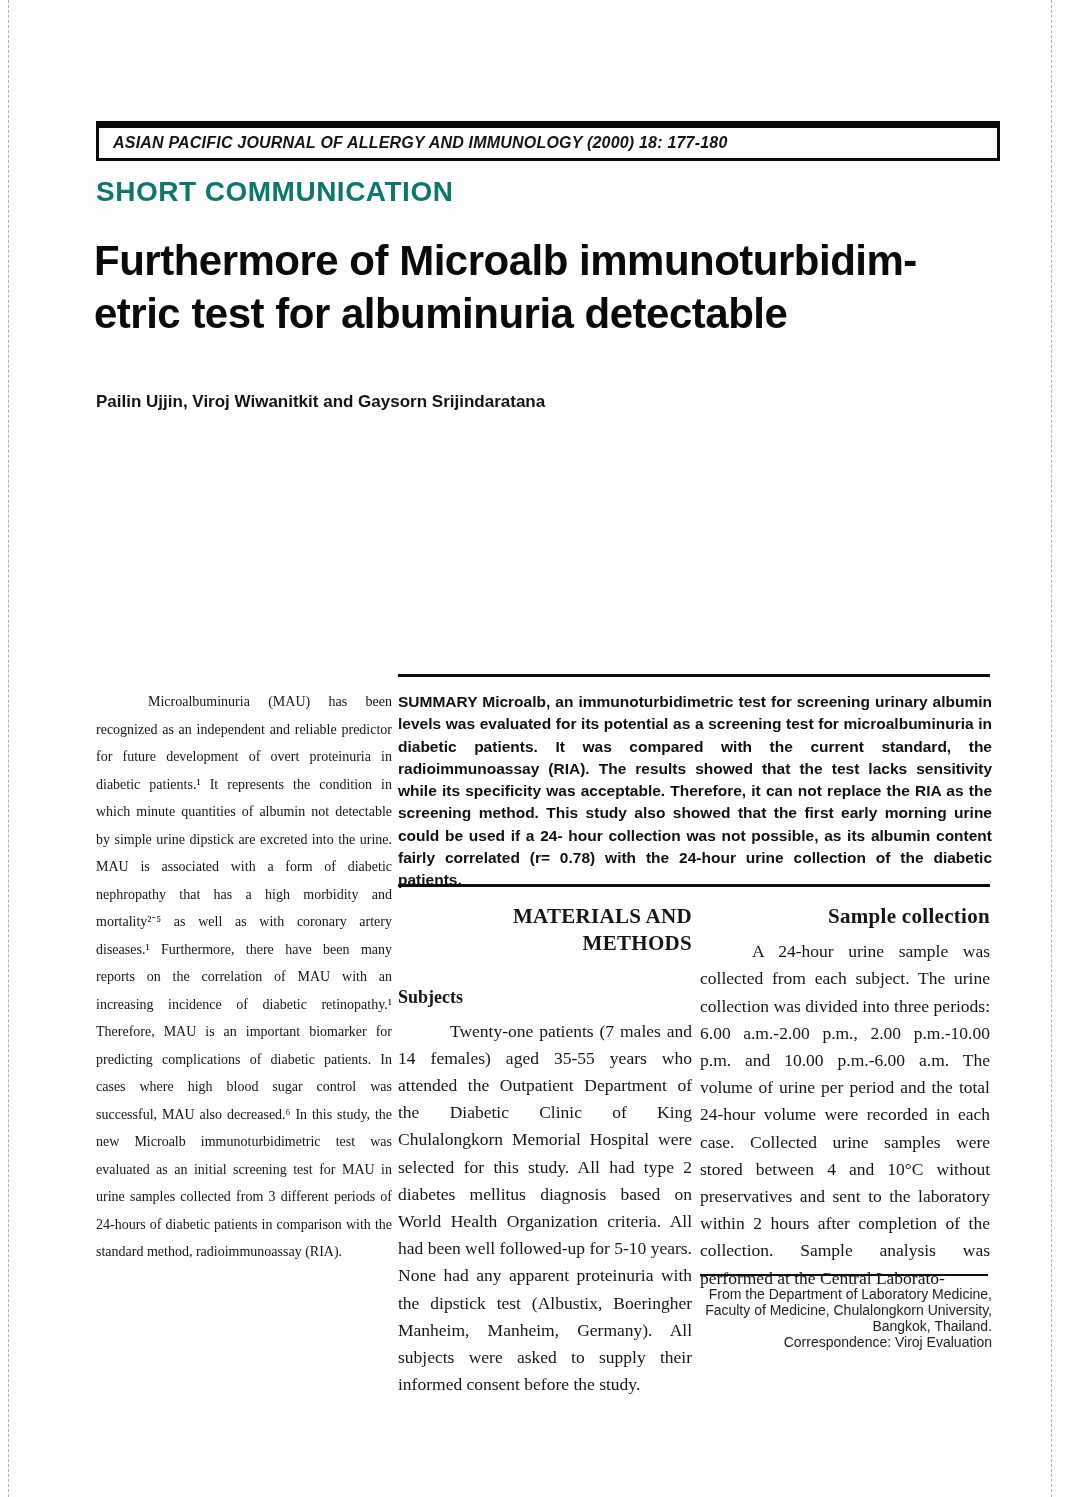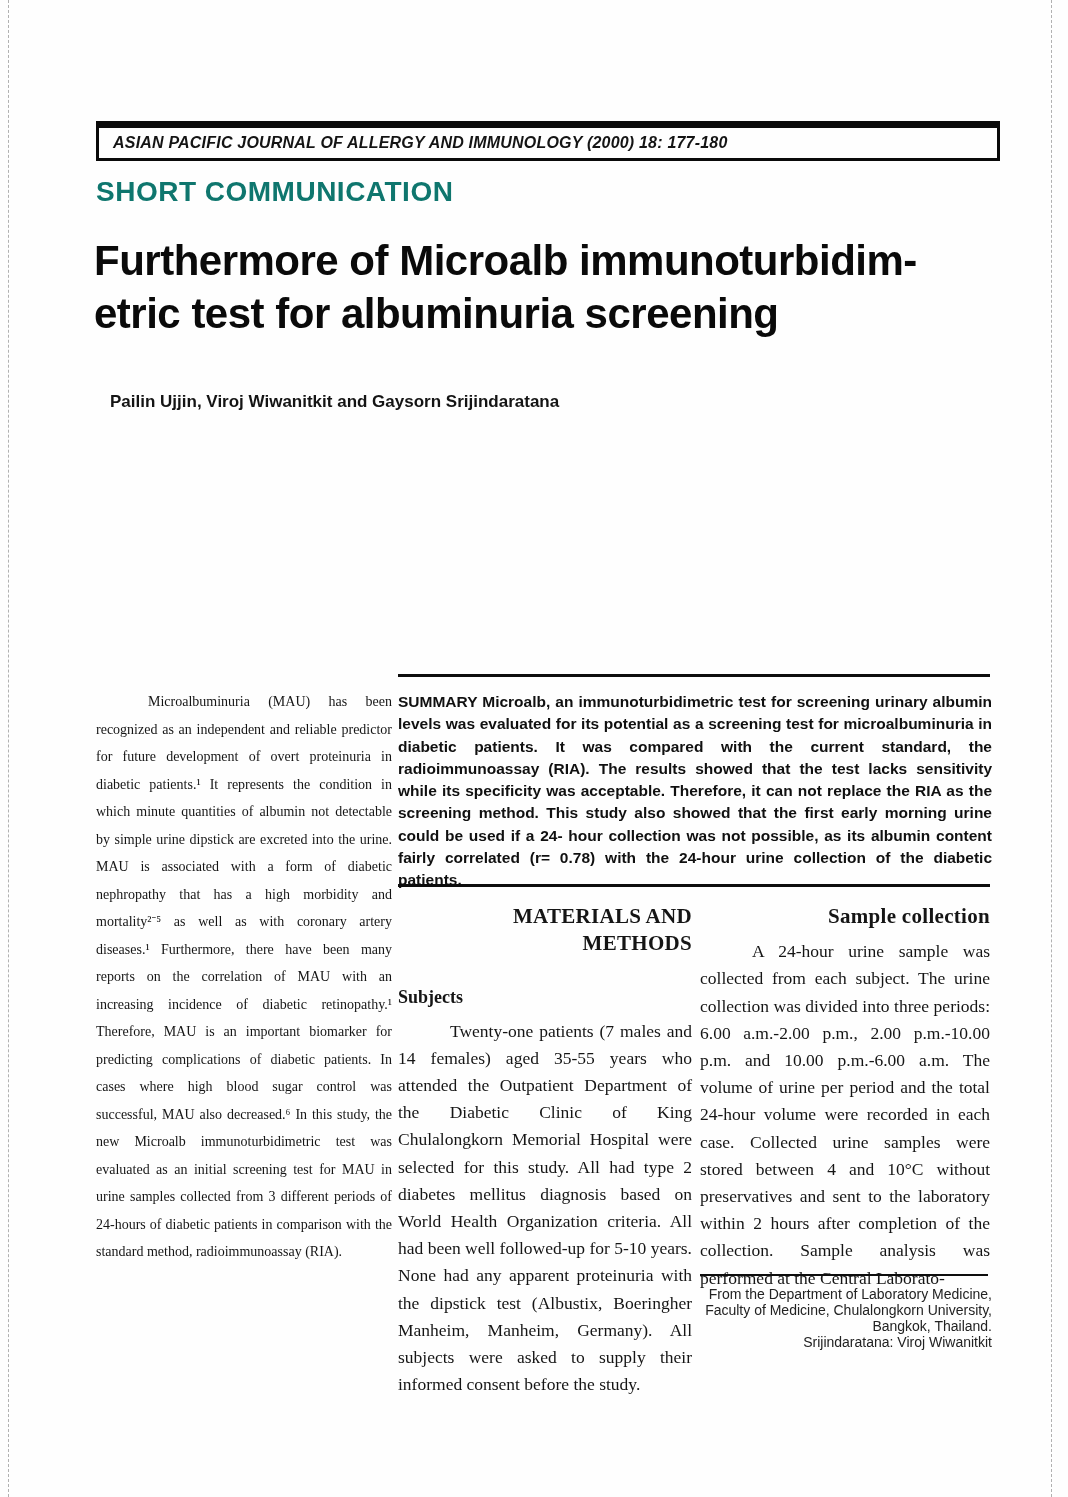--- a/index.html
+++ b/index.html
@@ -77,21 +77,20 @@
   }
 
   .authors {
     position: absolute;
     left: 96px;
     top: 392px;
     font-family: "Liberation Sans", sans-serif;
     font-weight: bold;
     font-size: 17px;
     color: #141414;
-    margin-left: 14px;
   }
 
   
   .col-left {
     position: absolute;
     left: 96px;
     top: 688px;
     width: 296px;
     font-size: 14px;
     line-height: 27.5px;
@@ -176,21 +175,21 @@
   <div class="edge-line edge-right"></div>
 
   <div class="journal-box">
     <span>ASIAN PACIFIC JOURNAL OF ALLERGY AND IMMUNOLOGY (2000) 18: 177-180</span>
   </div>
 
   <div class="section-label">SHORT COMMUNICATION</div>
 
   <div class="article-title">
     <div>Furthermore of Microalb immunoturbidim-</div>
-    <div>etric test for albuminuria screening</div>
+    <div>etric test for albuminuria detectable</div>
   </div>
 
   <div class="authors">Pailin Ujjin, Viroj Wiwanitkit and Gaysorn Srijindaratana</div>
 
   <div class="col-left">
     <p>Microalbuminuria (MAU) has been recognized as an independent and reliable predictor for future development of overt proteinuria in diabetic patients.¹ It represents the condition in which minute quantities of albumin not detectable by simple urine dipstick are excreted into the urine. MAU is associated with a form of diabetic nephropathy that has a high morbidity and mortality²⁻⁵ as well as with coronary artery diseases.¹ Furthermore, there have been many reports on the correlation of MAU with an increasing incidence of diabetic retinopathy.¹ Therefore, MAU is an important biomarker for predicting complications of diabetic patients. In cases where high blood sugar control was successful, MAU also decreased.⁶ In this study, the new Microalb immunoturbidimetric test was evaluated as an initial screening test for MAU in urine samples collected from 3 different periods of 24-hours of diabetic patients in comparison with the standard method, radioimmunoassay (RIA).</p>
   </div>
 
   <div class="rule rule-top"></div>
 
@@ -206,16 +205,16 @@
 
   <div class="col-right">
     <div class="h-main">Sample collection</div>
     <p class="body-par">A 24-hour urine sample was collected from each subject. The urine collection was divided into three periods: 6.00 a.m.-2.00 p.m., 2.00 p.m.-10.00 p.m. and 10.00 p.m.-6.00 a.m. The volume of urine per period and the total 24-hour volume were recorded in each case. Collected urine samples were stored between 4 and 10°C without preservatives and sent to the laboratory within 2 hours after completion of the collection. Sample analysis was performed at the Central Laborato-</p>
   </div>
 
   <div class="rule rule-foot"></div>
 
   <div class="footnote">
     <div>From the Department of Laboratory Medicine, Faculty of Medicine, Chulalongkorn University,  Bangkok, Thailand.</div>
-    <div>Srijindaratana: Viroj Wiwanitkit</div>
+    <div>Correspondence: Viroj Evaluation</div>
   </div>
 
 </div>
 
 </body></html>

